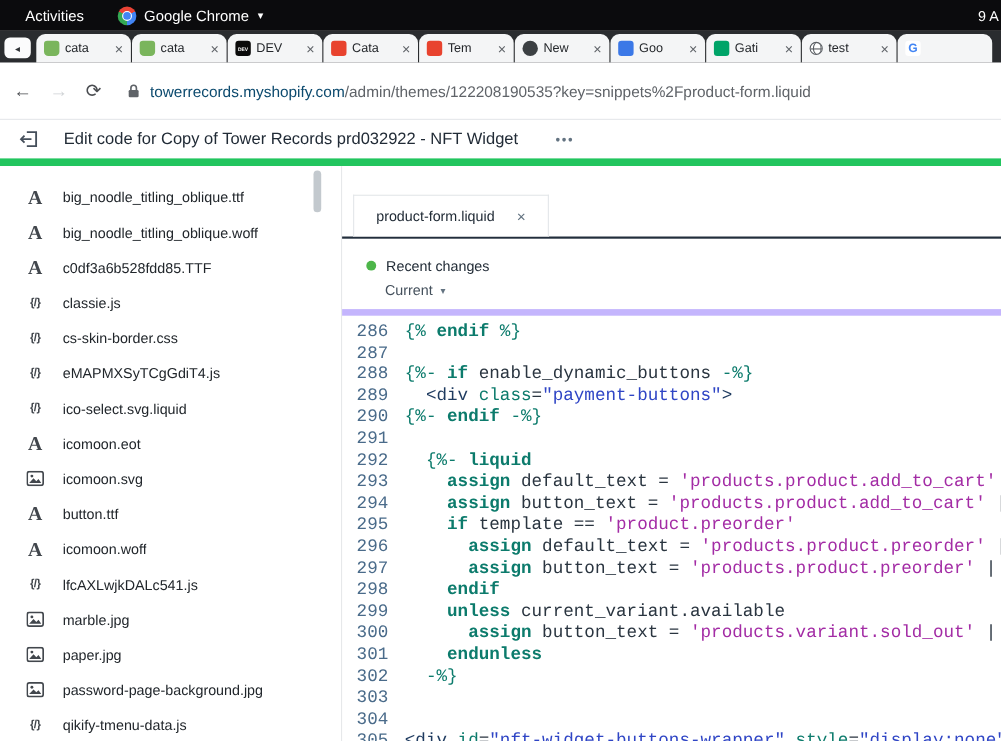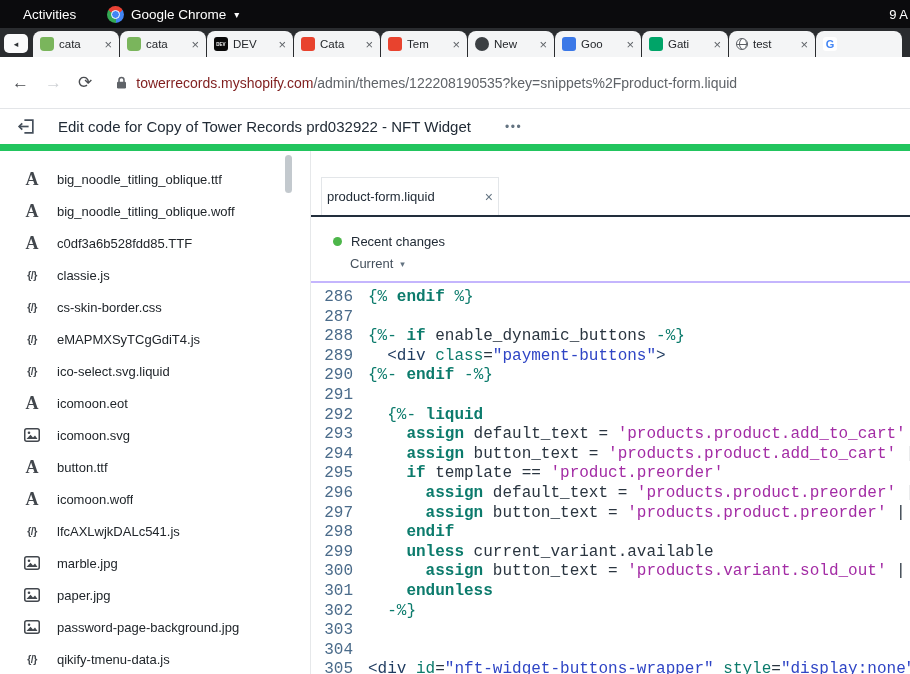--- a/index.html
+++ b/index.html
@@ -37,21 +37,21 @@
   .globe-icon::before { content:""; position:absolute; top:-1px; bottom:-1px; left:50%; width:6px; margin-left:-3px; border:1px solid #5a5e63; border-radius:50%; }
   .globe-icon::after { content:""; position:absolute; left:-1px; right:-1px; top:50%; border-top:1px solid #5a5e63; }
   .google-g-icon { background:#fff; color:#4285f4; font-size:11px; }
 
   
   .toolbar { height:52px; background:#fff; display:flex; align-items:center; padding:0 12px; gap:16px; border-bottom:1px solid #e3e5e8; }
   .nav-btn { font-size:17px; color:#4a4d51; line-height:1; }
   .nav-btn.disabled { color:#d0d3d6; }
   .url-box { display:flex; align-items:center; gap:9px; margin-left:8px; min-width:0; }
   .url-text { font-size:14px; color:#5f6368; white-space:nowrap; }
-  .url-text .domain { color:#7f1d1d; }
+  .url-text .domain { color:#0c4a6e; }
 
   
   .page-header { height:42px; background:#fff; display:flex; align-items:center; gap:22px; padding:0 17px; border-bottom:7px solid #22c55e; }
   .collapse-btn { display:flex; align-items:center; }
   .header-title { font-size:15px; color:#212b36; white-space:nowrap; }
   .more-btn { color:#637381; font-size:12px; letter-spacing:1.5px; margin-left:12px; }
 
   
   .main { display:flex; height:523px; background:#fff; }
 
@@ -60,23 +60,23 @@
   .file-row { height:32px; display:flex; align-items:center; gap:15px; padding:0 10px 0 22px; }
   .file-icon { width:20px; display:flex; align-items:center; justify-content:center; flex:none; color:#42474d; }
   .font-file-icon { font-family:"Liberation Serif", serif; font-size:18px; font-weight:600; }
   .code-file-icon { font-size:10.5px; font-weight:700; letter-spacing:-0.5px; }
   .file-name { font-size:13px; color:#21262b; white-space:nowrap; overflow:hidden; }
   .sidebar-scroll { position:absolute; right:18px; top:4px; width:7px; height:38px; background:#c3c9ce; border-radius:4px; }
 
   
   .editor { flex:1; min-width:0; border-left:1px solid #e6e8ea; display:flex; flex-direction:column; background:#fff; }
   .tab-row { padding:26px 0 0 10px; border-bottom:2px solid #222e3c; }
-  .editor-tab { display:inline-flex; align-items:center; justify-content:space-between; width:178px; height:38px; padding:0 5px; background:#fff; border:1px solid #e3e6e9; border-bottom:none; font-size:13px; color:#212b36; }
+  .editor-tab { display:inline-flex; align-items:center; justify-content:space-between; width:178px; height:38px; padding:0 20px; background:#fff; border:1px solid #e3e6e9; border-bottom:none; font-size:13px; color:#212b36; }
   .editor-tab-close { color:#637381; font-size:14px; }
-  .meta { padding:17px 0 10px 22px; border-bottom:2px solid #c4b5fd; }
+  .meta { padding:17px 0 10px 22px; border-bottom:6px solid #c4b5fd; }
   .recent-row { display:flex; align-items:center; gap:9px; font-size:13px; color:#212b36; }
   .dot { width:9px; height:9px; border-radius:50%; background:var(--c-recent-dot,#4db64a); flex:none; }
   .version-row { margin-top:7px; margin-left:17px; display:flex; align-items:center; gap:7px; font-size:13px; color:#44505c; }
   .version-caret { font-size:9px; color:#637381; }
 
   .code-area { flex:1; overflow:hidden; padding-top:5px; }
   .code-line { display:flex; height:19.6px; line-height:19.6px; font-family:"Liberation Mono","DejaVu Sans Mono",monospace; font-size:16px; }
   .line-number { width:42px; flex:none; text-align:right; color:var(--c-line-number,#4a6b8a); }
   .line-content { white-space:pre; padding-left:15px; }
   .tk-kw  { color:var(--c-keyword,#0c7b6c); font-weight:700; }

